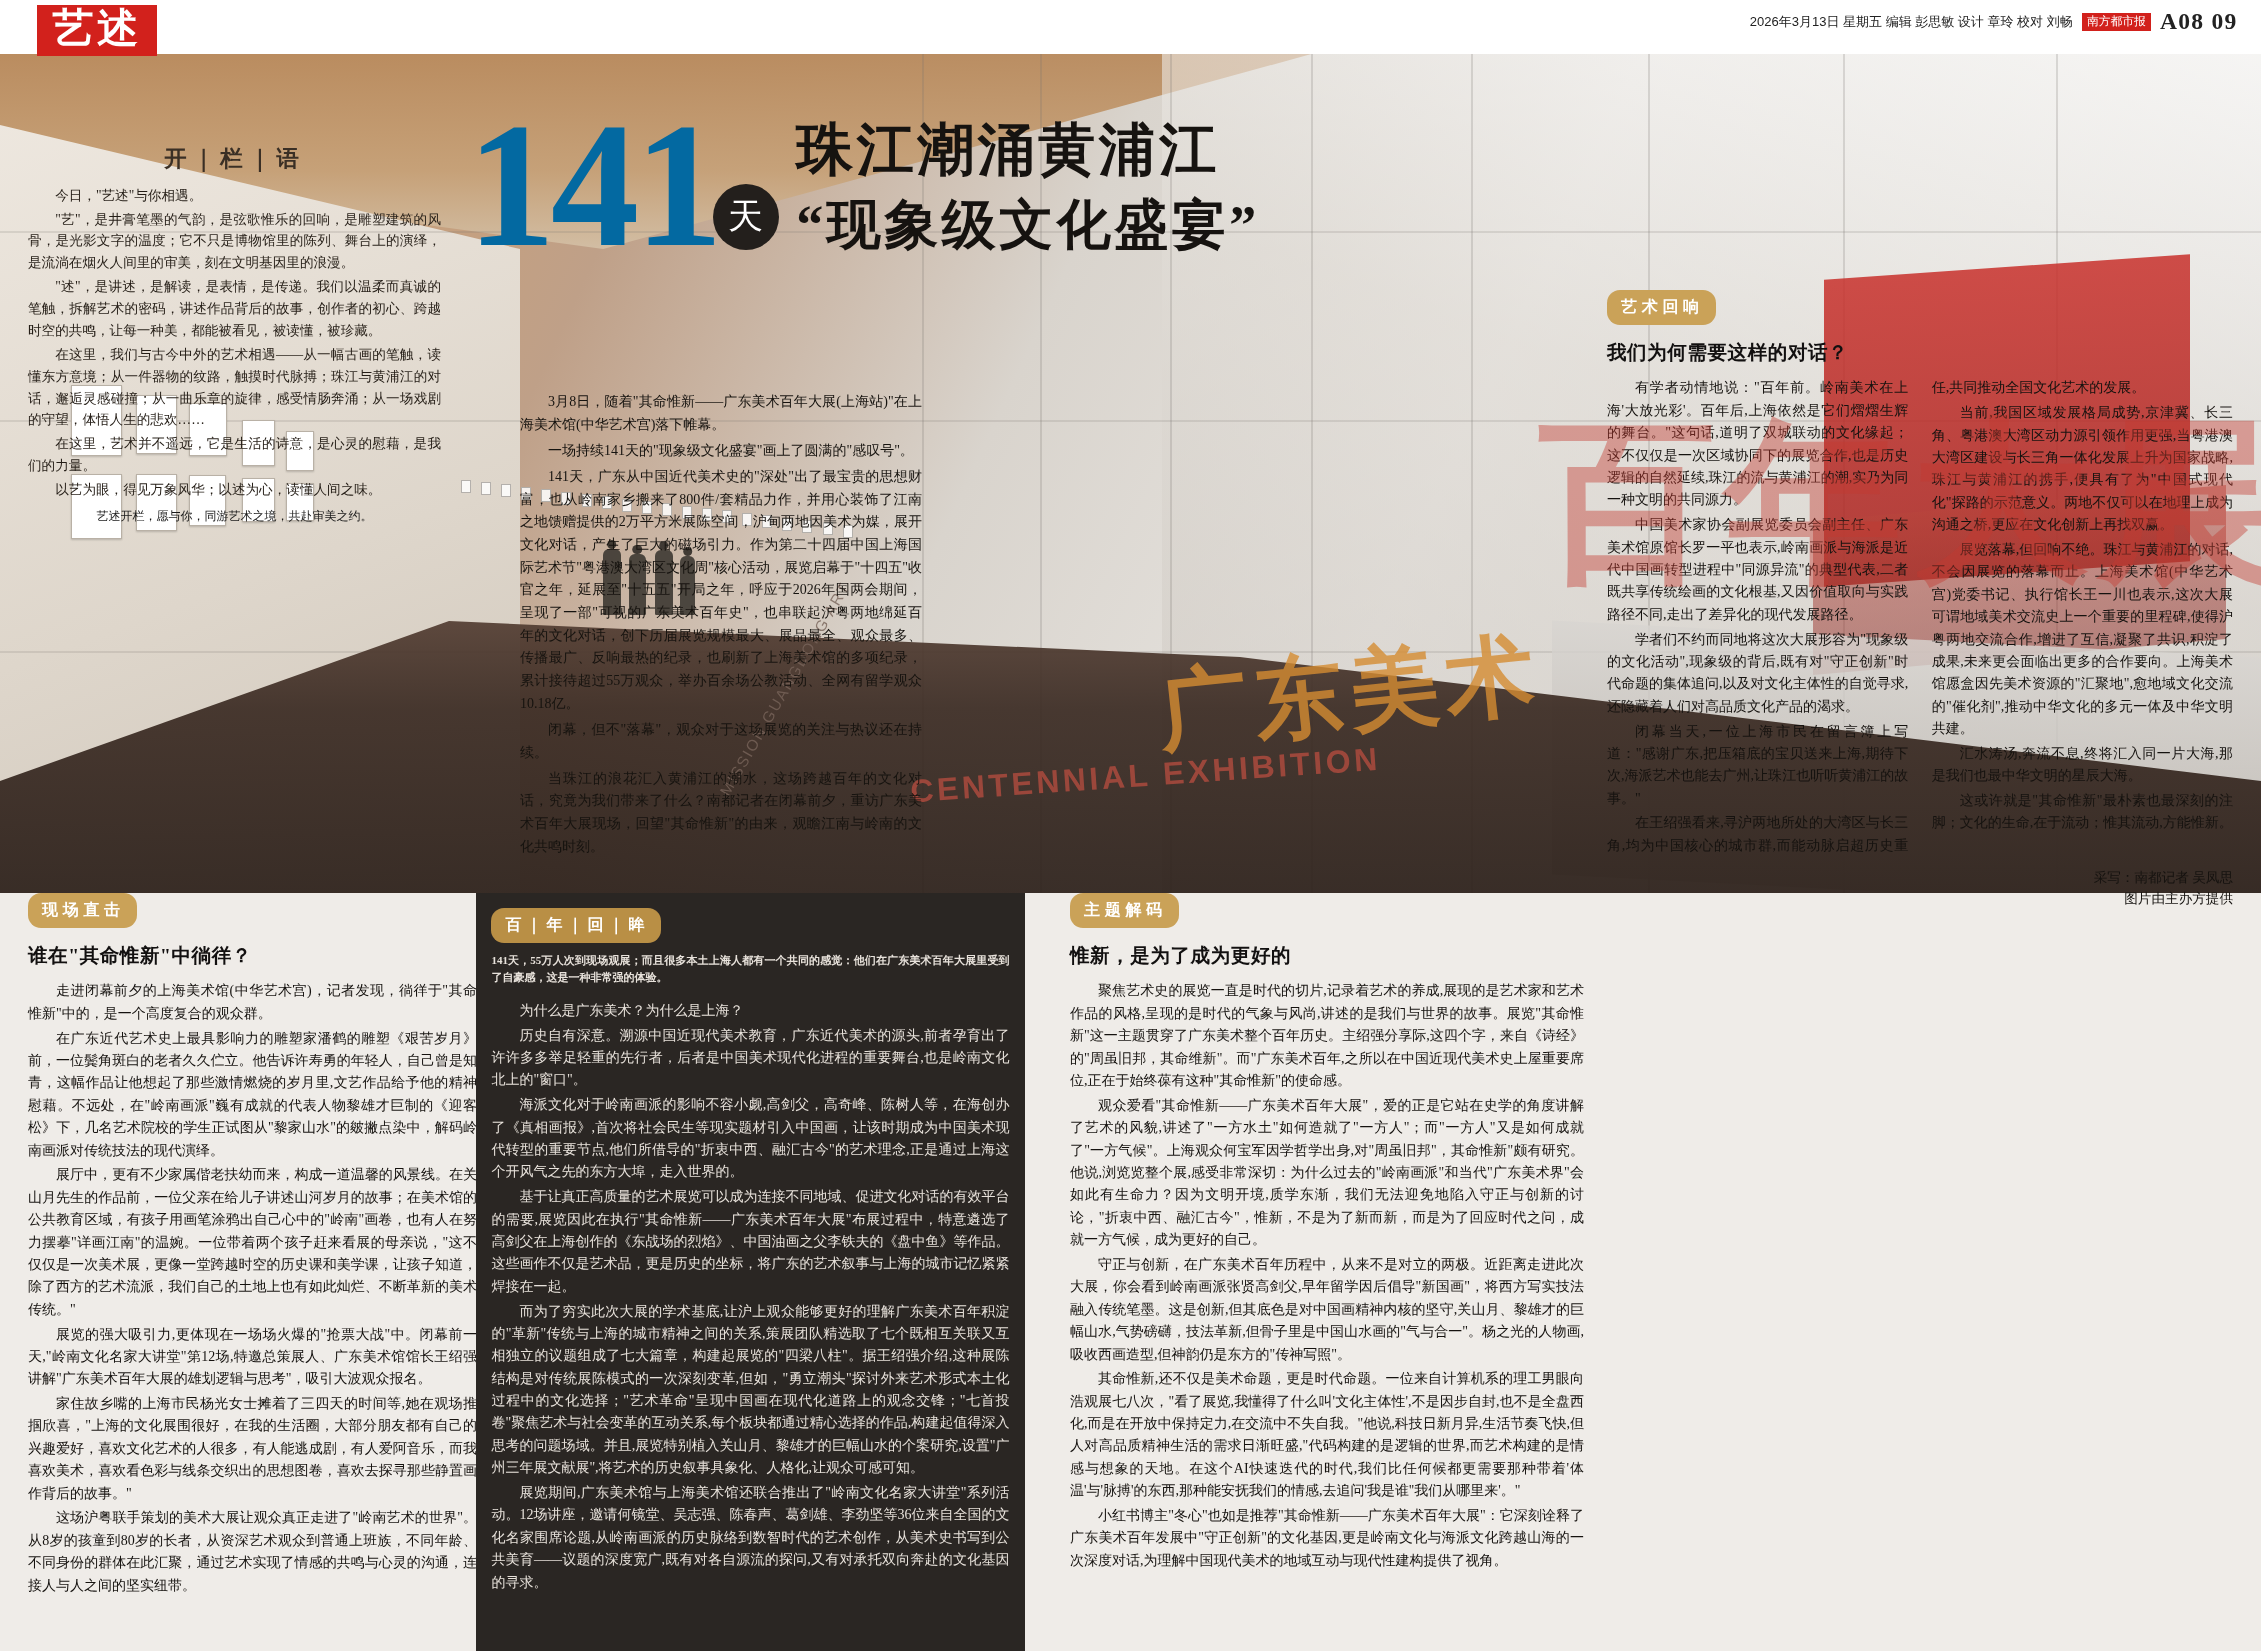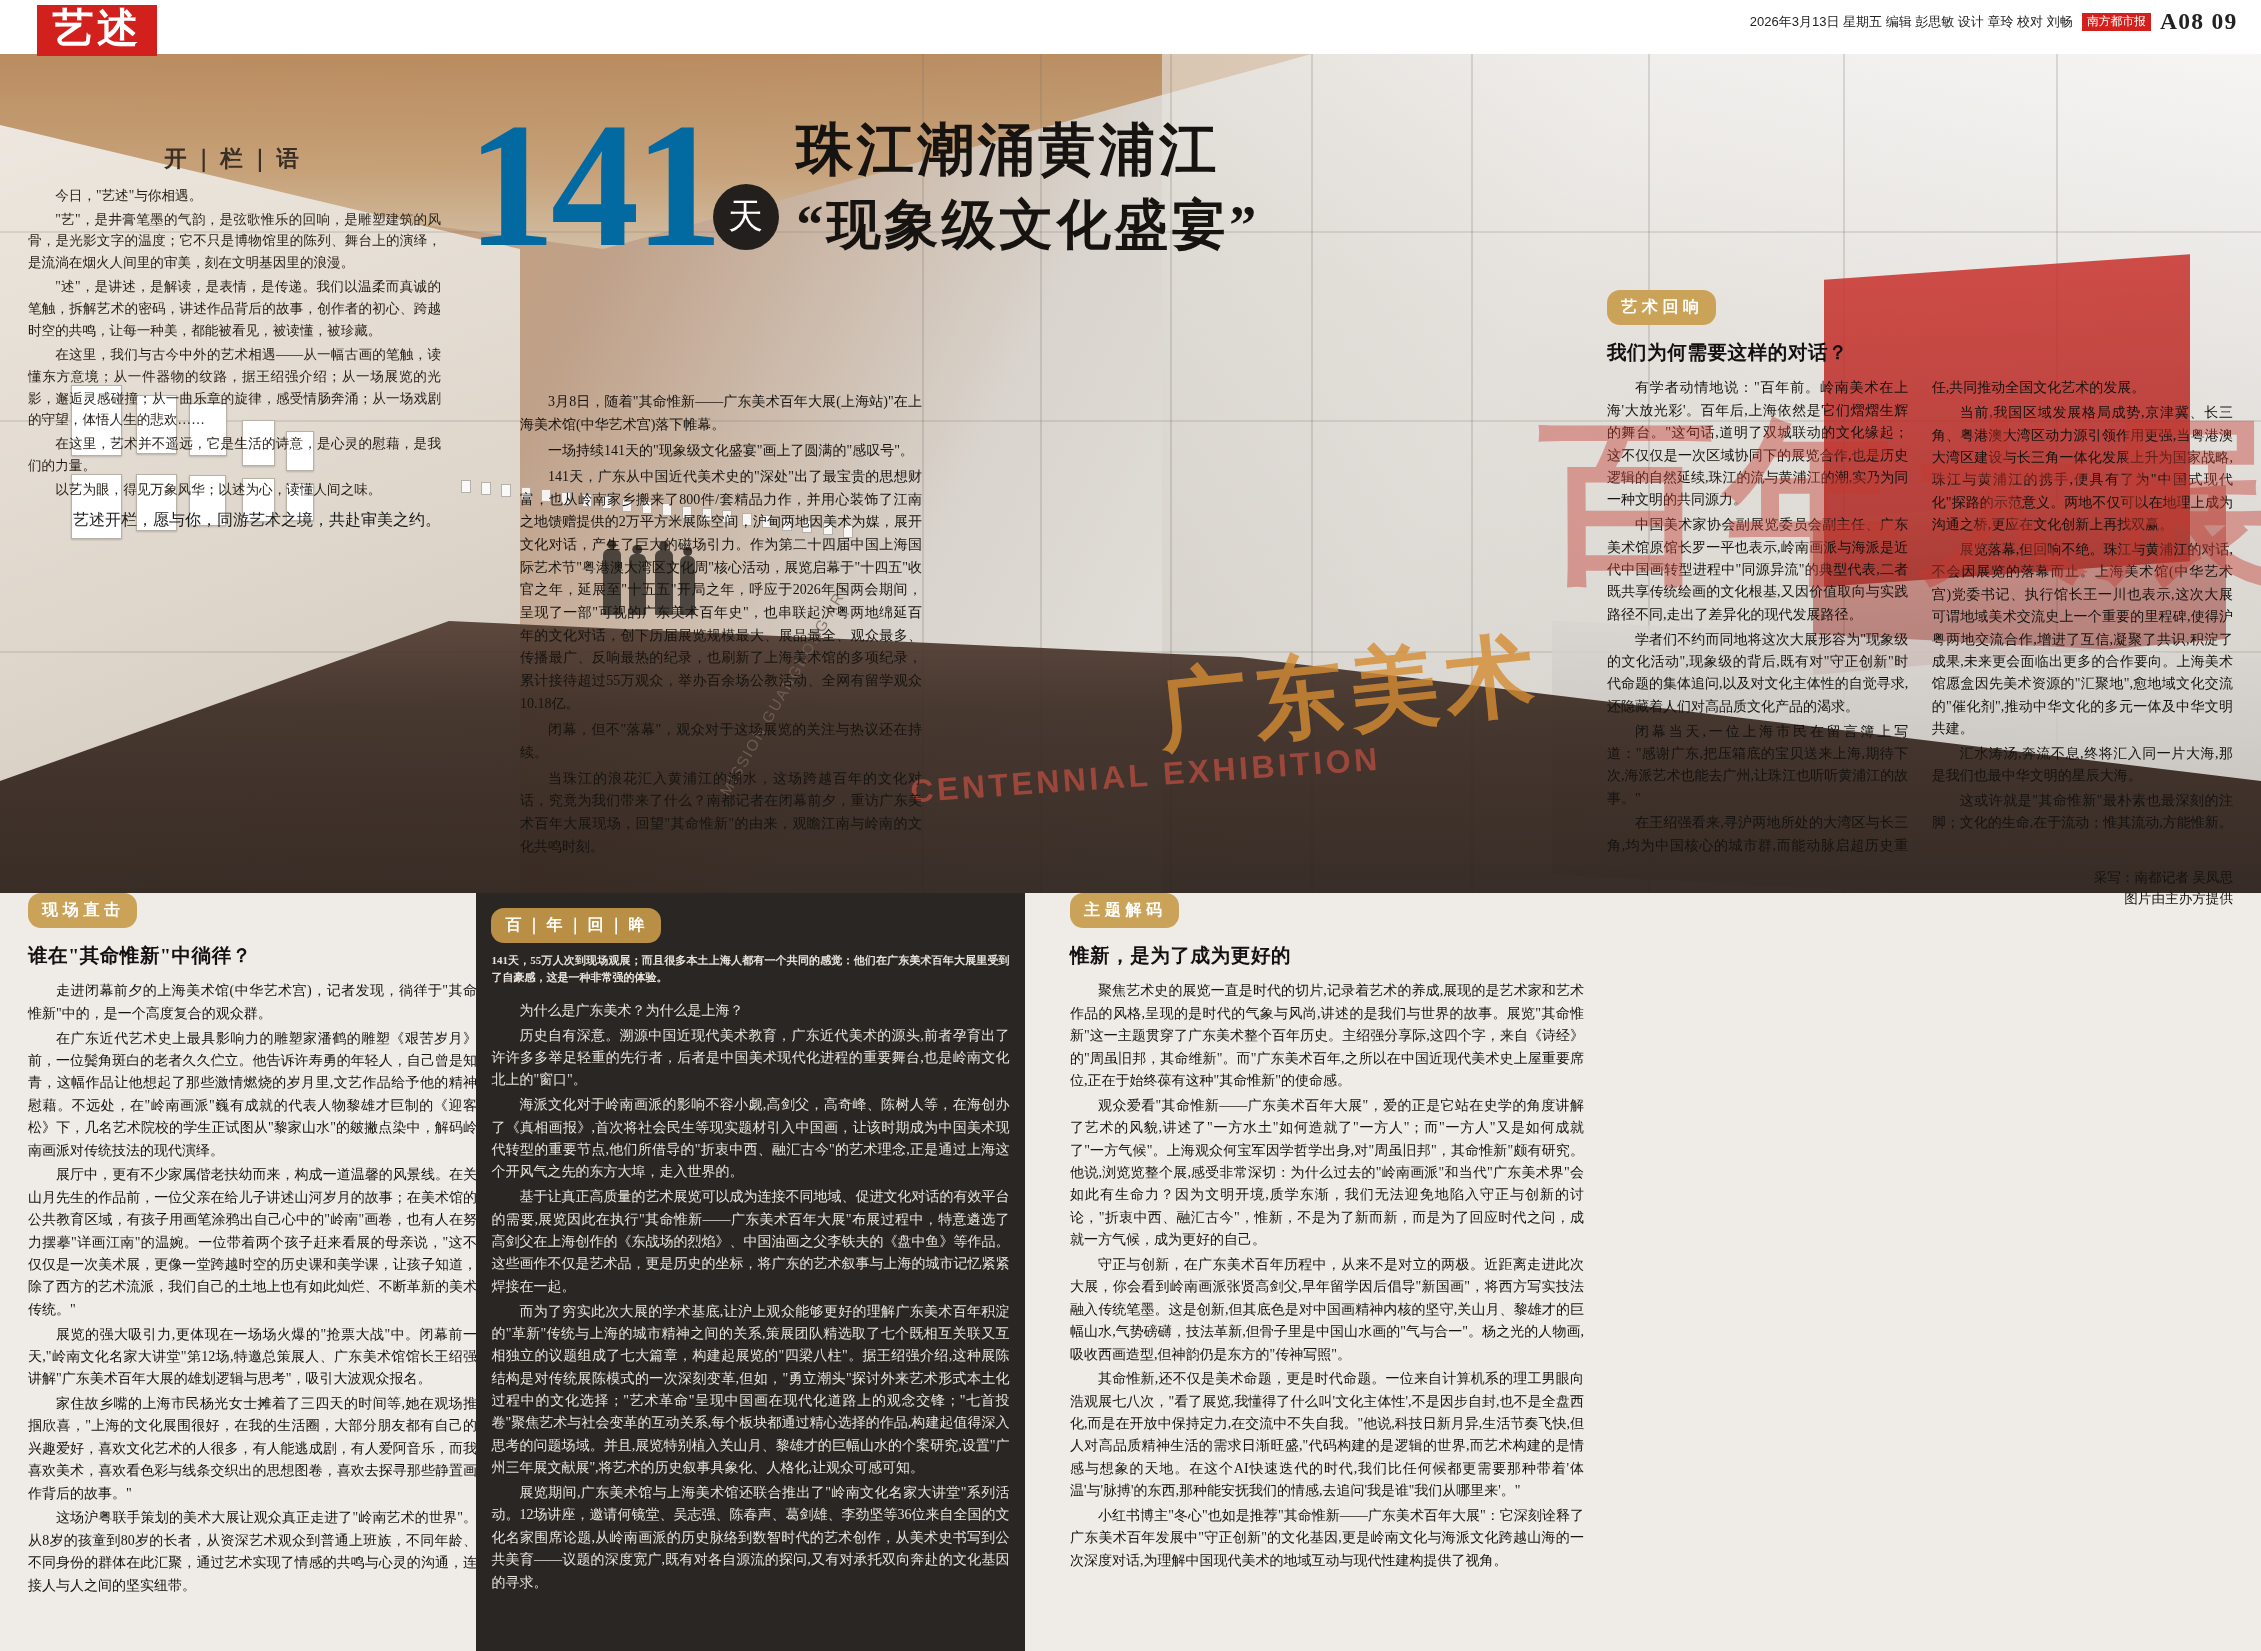--- a/index.html
+++ b/index.html
@@ -146,21 +146,21 @@
 
   
   .opening {
     position:absolute; left:28px; top:89px; width:413px; z-index:15;
   }
   .opening-title {
     text-align:center; font-size:22.4px; letter-spacing:5.9px; color:#3a2f25; margin-bottom:10.6px;
     font-weight:bold;
   }
   .opening p { margin:0 0 2.4px 0; font-size:13.6px; line-height:1.6; color:#241d16; text-indent:2em; text-align:justify;}
-  .opening .sign { text-align:right; font-size:16px; margin-top:5.9px; line-height:1.6;}
+  .opening .sign { text-align:center; font-size:12px; margin-top:5.9px; line-height:1.6;}
 
   
   .lower { position:absolute; left:0; top:893px; width:100%; height:758px; background:#efece8; }
 
   .col { position:absolute; top:0; font-size:14px; line-height:1.6; text-align:justify; color:#15120f; }
   .col p { margin:0 0 2.4px 0; text-indent:2em; }
 
   .pillbox {
     display:inline-block; background:#caa258; color:#fff; font-size:16px; font-weight:bold;
     letter-spacing:4.7px; padding:4.1px 11.8px 5.3px 14px; border-radius:13px; margin-bottom:8.3px;
@@ -281,21 +281,21 @@
       <p>141天，广东从中国近代美术史的"深处"出了最宝贵的思想财富，也从岭南家乡搬来了800件/套精品力作，并用心装饰了江南之地馈赠提供的2万平方米展陈空间，沪甸两地因美术为媒，展开文化对话，产生了巨大的磁场引力。作为第二十四届中国上海国际艺术节"粤港澳大湾区文化周"核心活动，展览启幕于"十四五"收官之年，延展至"十五五"开局之年，呼应于2026年国两会期间，呈现了一部"可视的广东美术百年史"，也串联起沪粤两地绵延百年的文化对话，创下历届展览规模最大、展品最全、观众最多、传播最广、反响最热的纪录，也刷新了上海美术馆的多项纪录，累计接待超过55万观众，举办百余场公教活动、全网有留学观众10.18亿。</p>
       <p>闭幕，但不"落幕"，观众对于这场展览的关注与热议还在持续。</p>
       <p>当珠江的浪花汇入黄浦江的潮水，这场跨越百年的文化对话，究竟为我们带来了什么？南都记者在闭幕前夕，重访广东美术百年大展现场，回望"其命惟新"的由来，观瞻江南与岭南的文化共鸣时刻。</p>
     </div>
 
     <div class="opening">
       <div class="opening-title">开｜栏｜语</div>
       <p>今日，"艺述"与你相遇。</p>
       <p>"艺"，是井膏笔墨的气韵，是弦歌惟乐的回响，是雕塑建筑的风骨，是光影文字的温度；它不只是博物馆里的陈列、舞台上的演绎，是流淌在烟火人间里的审美，刻在文明基因里的浪漫。</p>
       <p>"述"，是讲述，是解读，是表情，是传递。我们以温柔而真诚的笔触，拆解艺术的密码，讲述作品背后的故事，创作者的初心、跨越时空的共鸣，让每一种美，都能被看见，被读懂，被珍藏。</p>
-      <p>在这里，我们与古今中外的艺术相遇——从一幅古画的笔触，读懂东方意境；从一件器物的纹路，据王绍强介绍；从一场展览的光影，邂逅灵感碰撞；从一曲乐章的旋律，感受情肠奔涌；从一场戏剧的守望，体悟人生的悲欢……</p>
+      <p>在这里，我们与古今中外的艺术相遇——从一幅古画的笔触，读懂东方意境；从一件器物的纹路，触摸时代脉搏；珠江与黄浦江的对话，邂逅灵感碰撞；从一曲乐章的旋律，感受情肠奔涌；从一场戏剧的守望，体悟人生的悲欢……</p>
       <p>在这里，艺术并不遥远，它是生活的诗意，是心灵的慰藉，是我们的力量。</p>
       <p>以艺为眼，得见万象风华；以述为心，读懂人间之味。</p>
       <div class="sign">艺述开栏，愿与你，同游艺术之境，共赴审美之约。</div>
     </div>
   </div>
 
   <div class="lower">
 
     <div class="col" style="left:28px; width:449px;">
       <div class="pillbox">现场直击</div>

